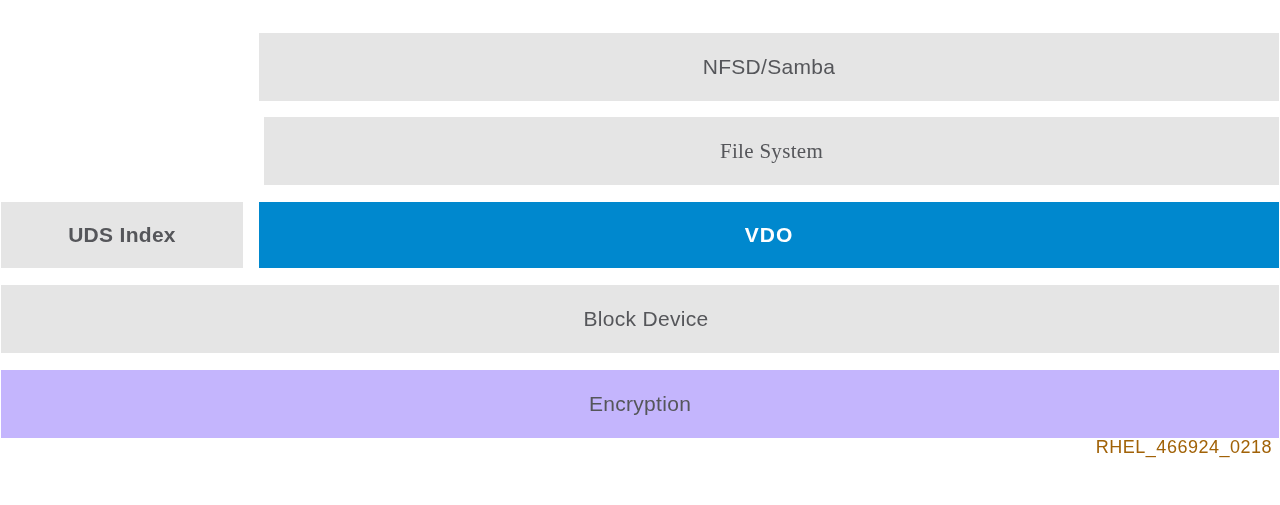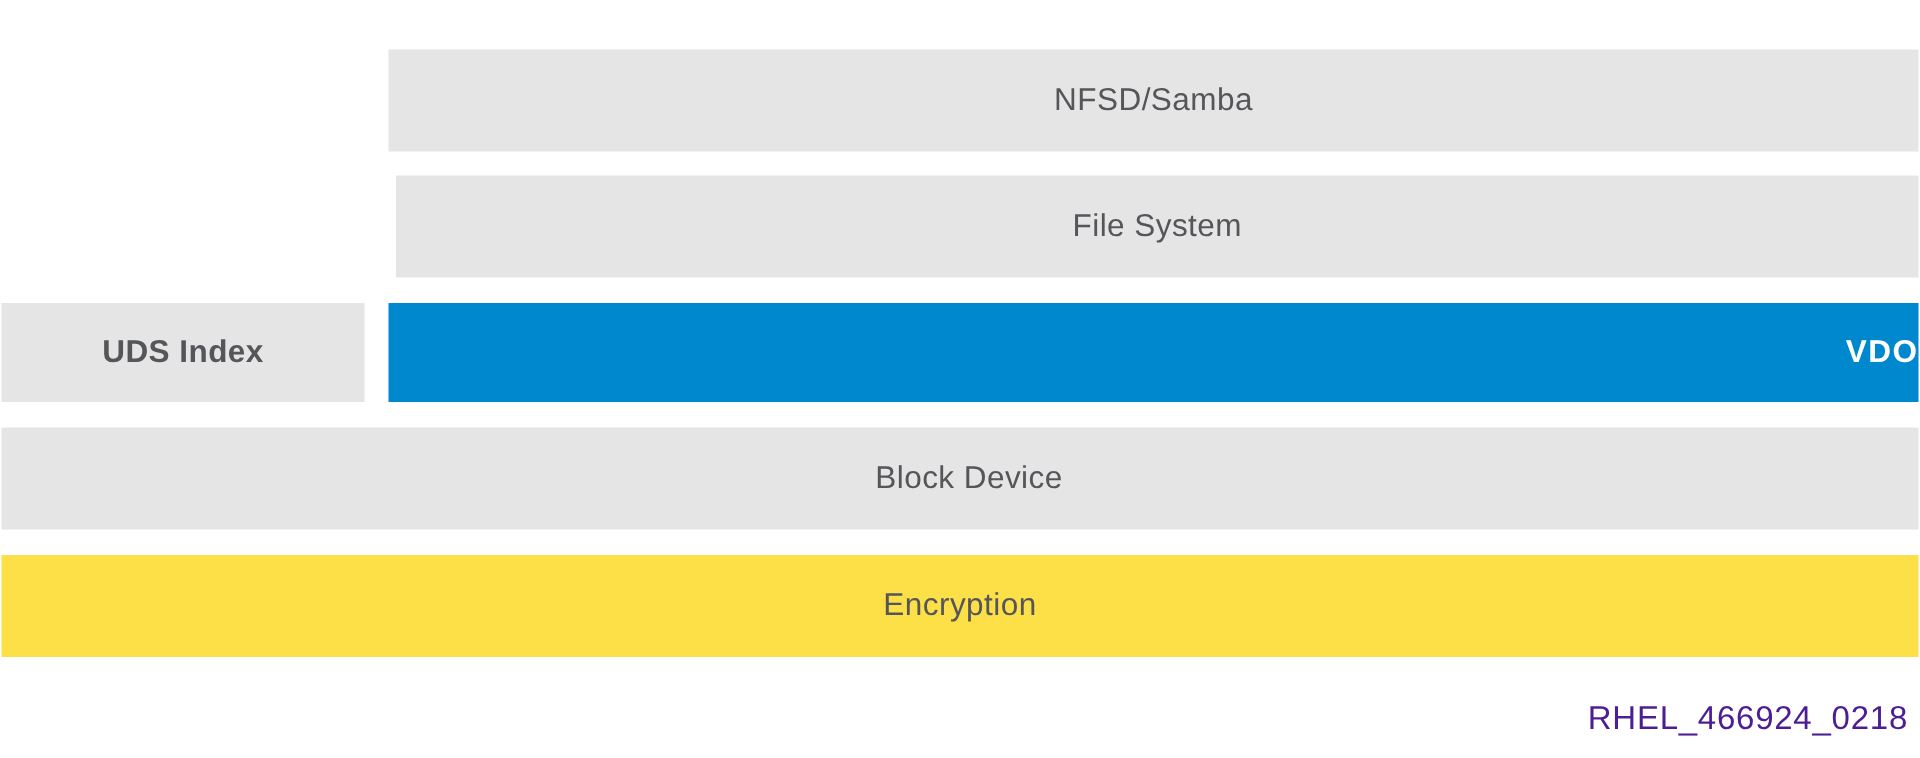--- a/index.html
+++ b/index.html
@@ -23,37 +23,36 @@
     font-size: 21px;
     color: #55565a;
     letter-spacing: 0.3px;
   }
   .bar.gray { background: #e5e5e5; }
   .bar.blue {
     background: #0088ce;
     color: #ffffff;
     font-weight: bold;
     letter-spacing: 1px;
-    justify-content: flex-end;
   }
-  .bar.lightblue { background: #fde047; align-items: center; }
+  .bar.lightblue { background: #c4b5fd; align-items: center; }
 
   .row-nfsd        { top: 33px;  left: 259px; right: 1px; height: 68px; }
-  .row-filesystem  { top: 117px; left: 264px; right: 1px; height: 68px; }
+  .row-filesystem  { top: 117px; left: 264px; right: 1px; height: 68px; font-family: Liberation Serif, serif; }
   .row-udsindex    { top: 202px; left: 1px;   width: 242px; height: 66px; font-weight: bold; }
   .row-vdo         { top: 202px; left: 259px; right: 1px; height: 66px; }
   .row-blockdevice { top: 285px; left: 1px;   right: 1px; height: 68px; padding-left: 12px; }
   .row-encryption  { top: 370px; left: 1px;   right: 1px; height: 68px; }
 
   .watermark {
     position: absolute;
-    top: 466px;
+    top: 437px;
     right: 8px;
-    font-size: 22px;
-    color: #4c1d95;
+    font-size: 18px;
+    color: #a16207;
     letter-spacing: 0.5px;
   }
 </style>
 </head>
 <body>
 
 <div class="diagram">
 
   <div class="bar gray row-nfsd">
     <span>NFSD/Samba</span>

